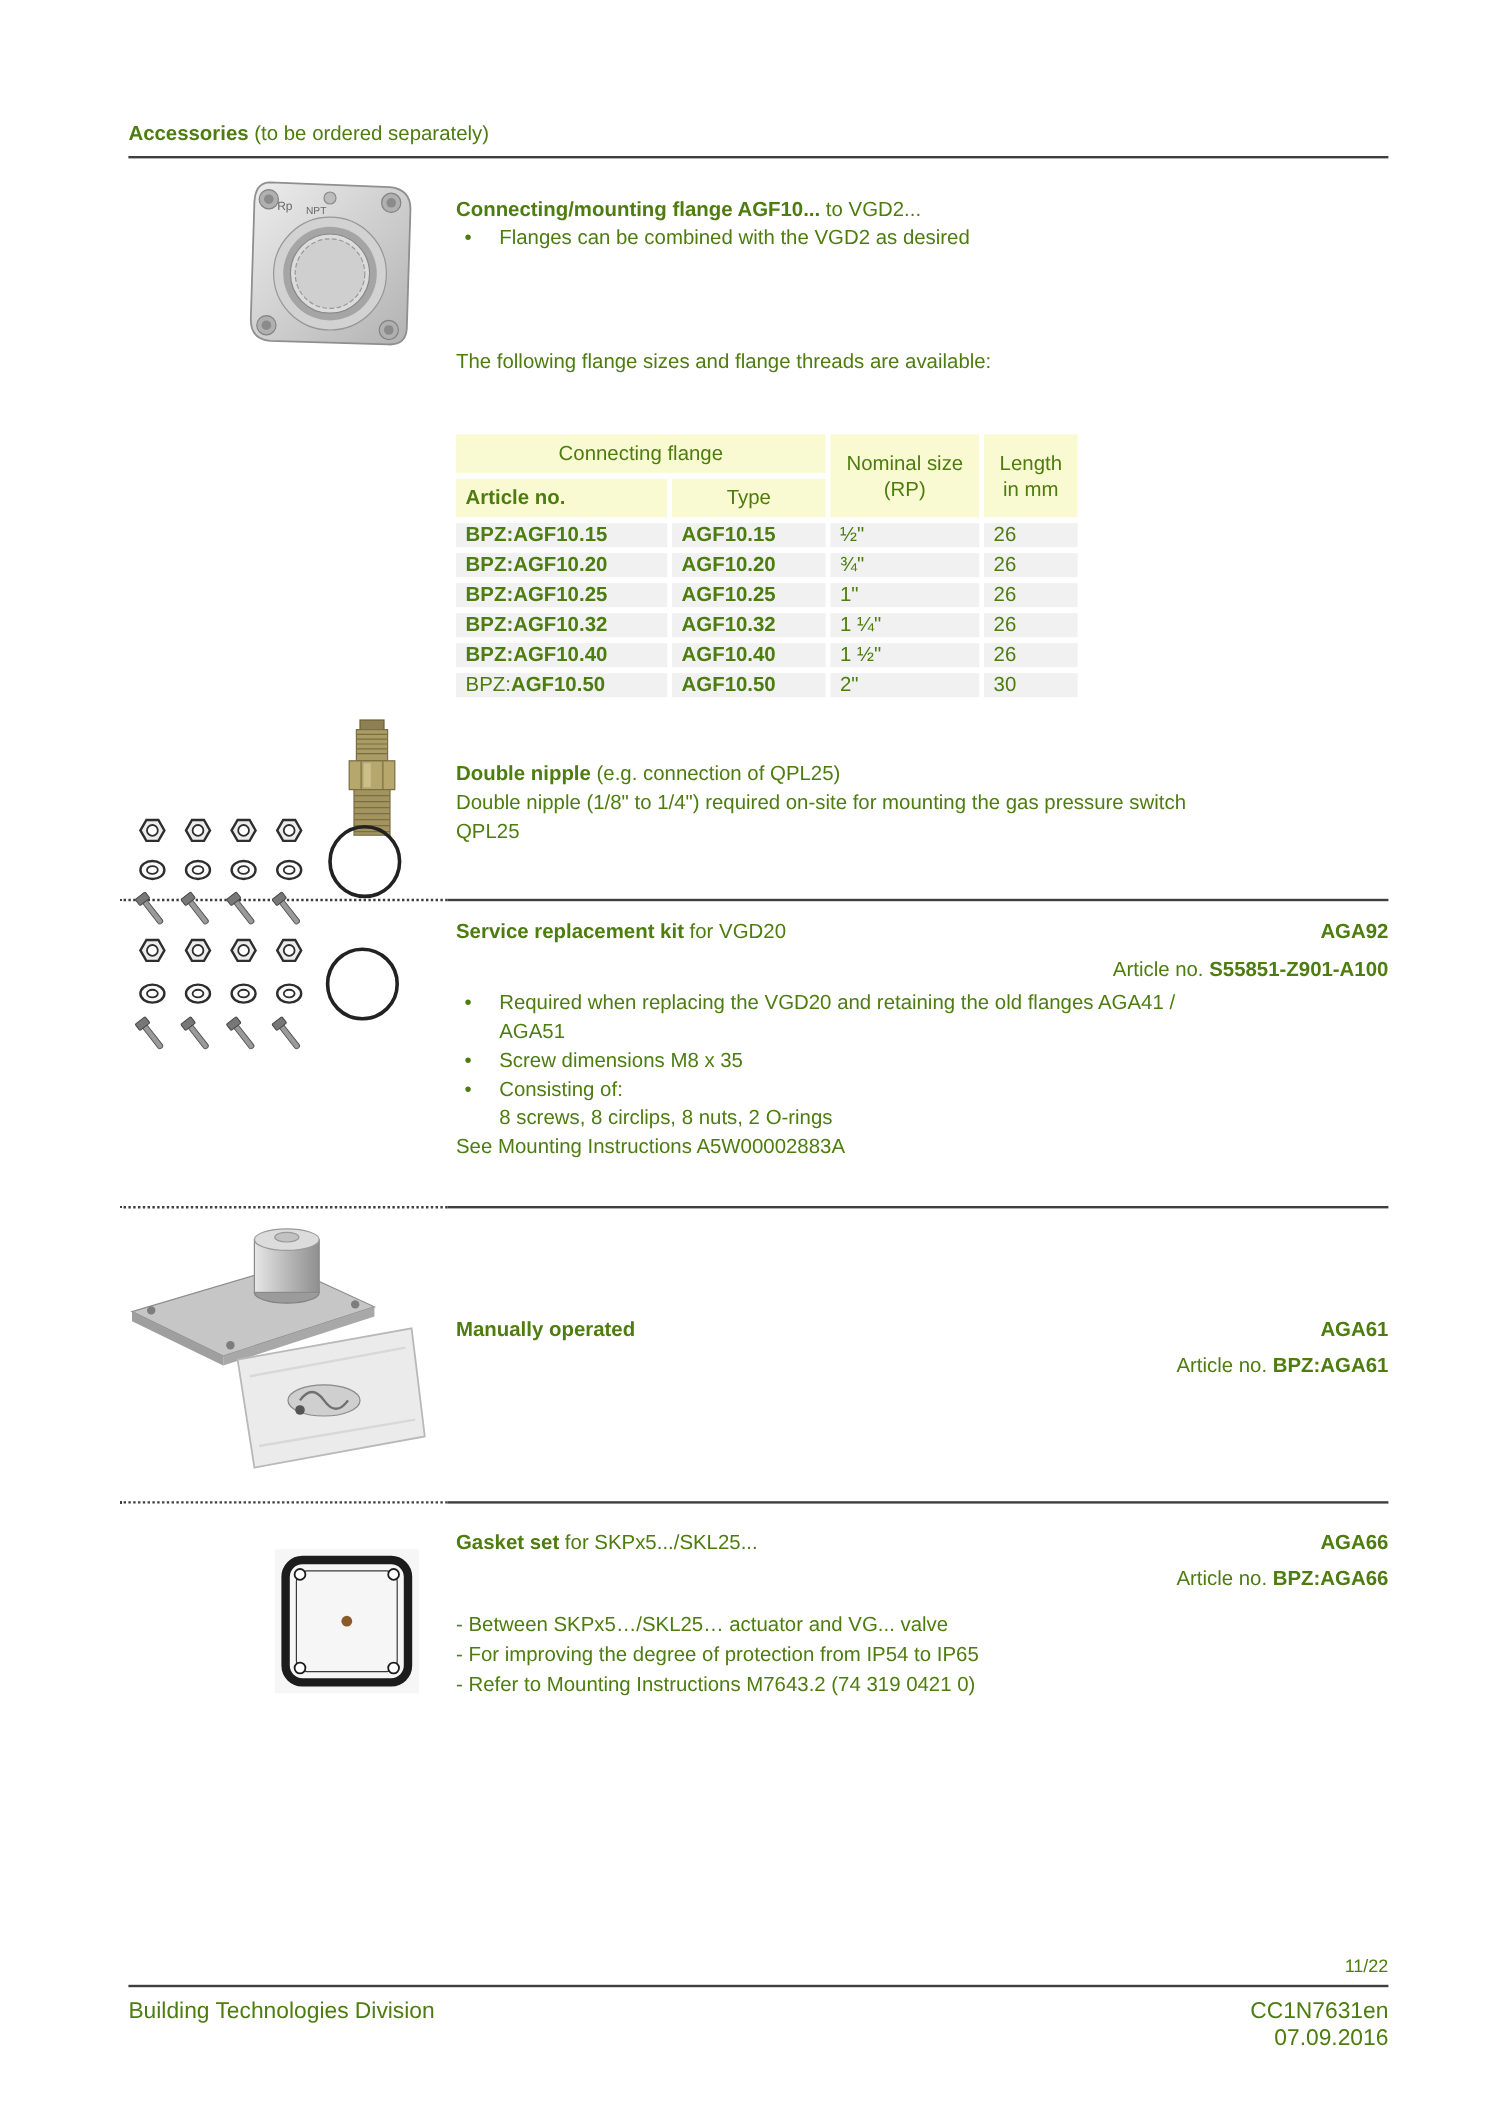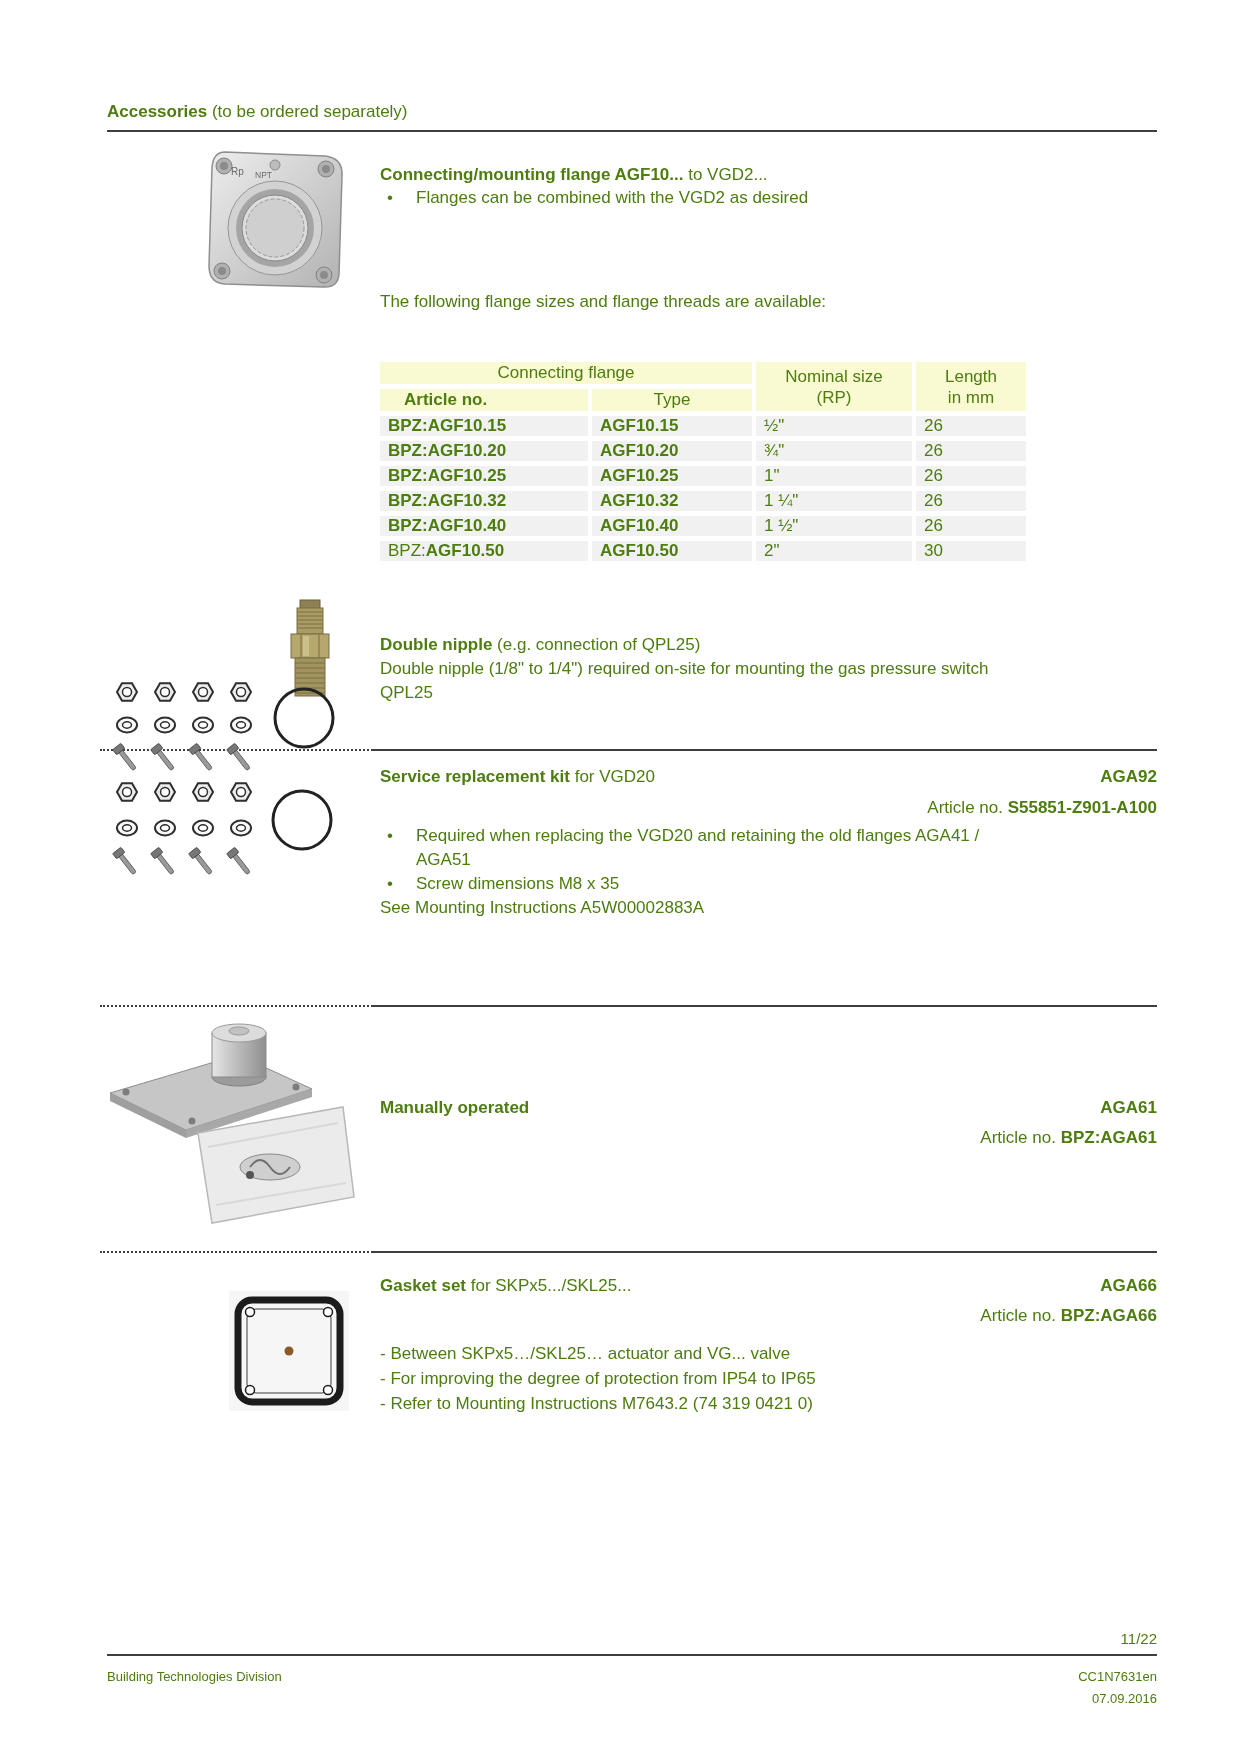--- a/index.html
+++ b/index.html
@@ -20,21 +20,21 @@
 
   
   .flange-text{position:absolute;left:380px;top:163px;width:700px;line-height:23px;}
   ul.bullets{margin:0;padding:0;list-style:none;}
   ul.bullets li{position:relative;padding-left:36px;line-height:23px;}
   ul.bullets li::before{content:"\2022";position:absolute;left:7px;top:0;}
   .intro-line{position:absolute;left:380px;top:290px;line-height:23px;}
 
   
   .flange-table{position:absolute;left:376px;top:357px;border-collapse:separate;border-spacing:4px 5px;}
-  .flange-table th{background:var(--th-bg,#fafad2);font-weight:normal;text-align:center;height:22px;padding:0 24px;margin-top:17px;}
+  .flange-table th{background:var(--th-bg,#fafad2);font-weight:normal;text-align:center;height:32px;padding:0 8px;margin-top:17px;}
   .flange-table th.hleft{text-align:left;font-weight:bold;}
   .flange-table th.two-line{line-height:21px;}
   .flange-table td{background:var(--row-bg,#f1f1f1);text-align:left;height:16px;padding:0 8px;}
   .c-article{width:160px;}
   .c-type{width:112px;font-weight:bold;}
   .c-nominal{width:108px;}
   .c-length{width:62px;}
 
   
   .nipple-text{position:absolute;left:380px;top:633px;width:700px;line-height:24px;}
@@ -44,21 +44,21 @@
   .sec .row1{display:flex;justify-content:space-between;line-height:24px;}
   .sec .row2{text-align:right;line-height:24px;margin-top:7px;}
   .sec ul.bullets{margin-top:4px;}
   .sec ul.bullets li{line-height:24px;}
   .note-line{line-height:24px;}
   .dash-lines{margin-top:13px;}
   .dash-lines div{line-height:25px;}
 
   
   .pageno{position:absolute;left:107px;top:1630px;width:1050px;text-align:right;font-size:15px;line-height:18px;}
-  .footer-line{position:absolute;left:107px;top:1666px;width:1050px;display:flex;justify-content:space-between;font-size:13px;line-height:22px;}
+  .footer-line{position:absolute;left:107px;top:1666px;width:1050px;display:flex;justify-content:space-between;font-size:19px;line-height:22px;}
   .footer-right{text-align:right;}
 
   svg text{font-family:"Liberation Sans",sans-serif;}
 </style>
 </head>
 <body>
 
 <div class="page">
 
   <div class="acc-heading">
@@ -229,20 +229,24 @@
       <span>Article no. </span><span class="b">S55851-Z901-A100</span>
     </div>
     <ul class="bullets">
         <li>
           <div>Required when replacing the VGD20 and retaining the old flanges AGA41 /</div>
           <div>AGA51</div>
         </li>
         <li>
           <div>Screw dimensions M8 x 35</div>
         </li>
+        <li>
+          <div>Consisting of:</div>
+          <div>8 screws, 8 circlips, 8 nuts, 2 O-rings</div>
+        </li>
       </ul>
     <div class="note-line">See Mounting Instructions A5W00002883A</div>
   </div>
 
   <div class="rule-dot" style="left:100px;top:1005px;width:273px;"></div>
   <div class="rule" style="left:373px;top:1005px;width:784px;"></div>
 
   <svg class="abs" style="left:100px;top:1015px;" width="265" height="225" viewBox="0 0 265 225">
     <defs>
       <linearGradient id="cyl" x1="0" y1="0" x2="1" y2="0">

